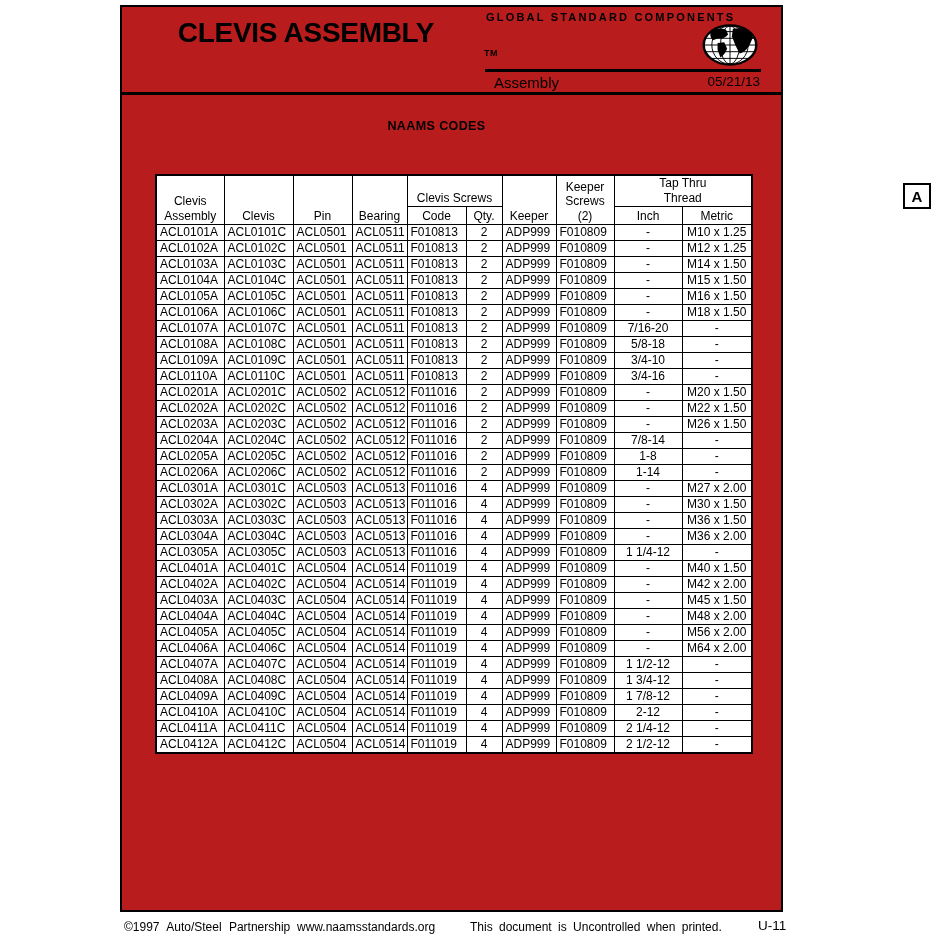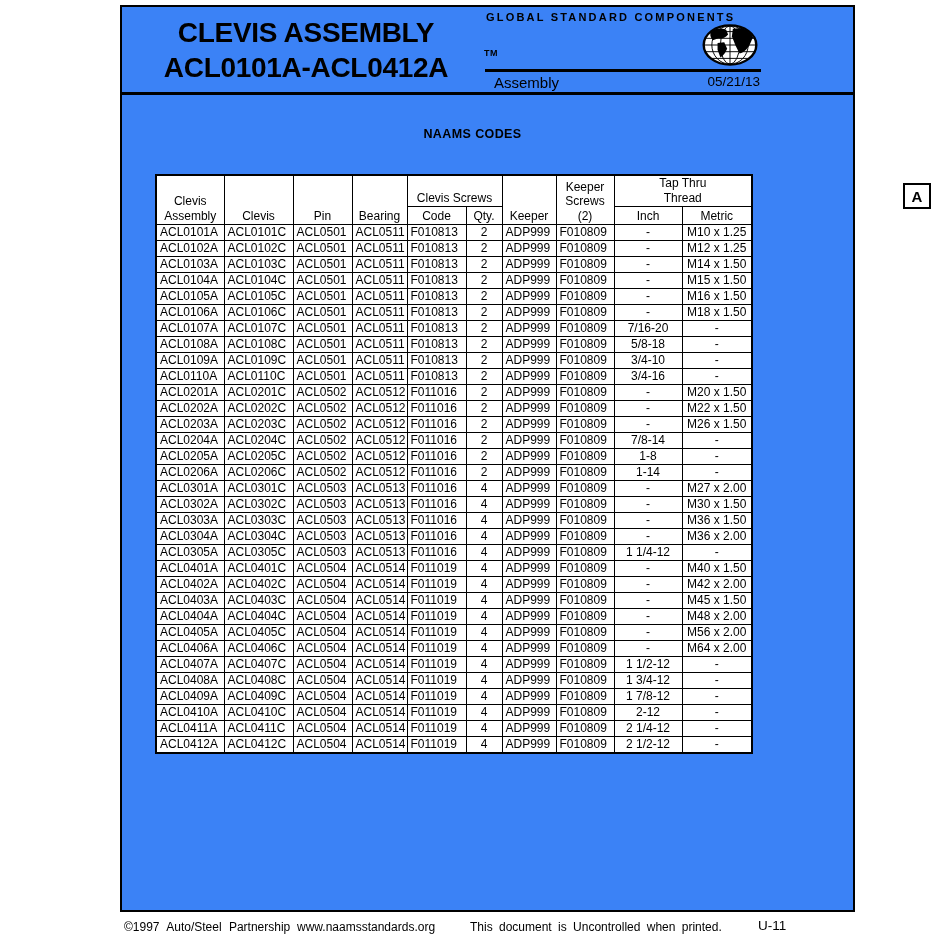--- a/index.html
+++ b/index.html
@@ -2,22 +2,22 @@
 <html><head>
 <meta charset="utf-8">
 <style>
   html,body{margin:0;padding:0;}
   body{
     width:940px;height:940px;position:relative;background:#ffffff;
     font-family:"Liberation Sans",sans-serif;color:#000;
     -webkit-font-smoothing:antialiased;
   }
   .page{
-    position:absolute;left:120px;top:5px;width:735px;height:907px;
-    border:2px solid #000;box-sizing:border-box;background:#3b82f6;
+    position:absolute;left:120px;top:5px;width:663px;height:907px;
+    border:2px solid #000;box-sizing:border-box;background:#b91c1c;
   }
   .doc-header{
     position:absolute;left:0;top:0;width:100%;height:85px;
     border-bottom:3px solid #000;
   }
   .title-block{
     position:absolute;left:25px;top:8px;width:318px;text-align:center;
     font-weight:bold;font-size:28px;line-height:35px;letter-spacing:-0.3px;
     white-space:nowrap;
   }
@@ -33,21 +33,21 @@
   }
   .globe{position:absolute;right:2px;top:12px;width:58px;height:44px;}
   .brand-rule{position:absolute;left:0;top:58px;width:100%;height:3px;background:#000;}
   .brand-subrow{
     position:absolute;left:0;top:63px;width:100%;display:flex;
     justify-content:space-between;align-items:flex-start;box-sizing:border-box;
   }
   .brand-subtitle{padding-left:9px;font-size:15px;}
   .brand-date{font-size:13.5px;padding-right:1px;}
   .section-title{
-    position:absolute;left:0;right:0;top:120px;margin-left:-30px;
+    position:absolute;left:0;right:0;top:112px;margin-left:-30px;
     text-align:center;font-weight:bold;font-size:12.5px;letter-spacing:0.4px;
   }
   table.codes-table{
     position:absolute;left:33px;top:167px;width:596px;
     border-collapse:collapse;table-layout:fixed;border:2px solid #000;
     background:#fff;
   }
   .codes-table th,.codes-table td{border:1px solid #000;font-size:12px;padding:0;}
   .codes-table th{
     font-weight:normal;text-align:center;vertical-align:bottom;
@@ -74,21 +74,20 @@
   .f-ref{left:758px;top:918px;font-size:13.5px !important;}
 </style>
 </head>
 <body>
 
 <div class="page">
 
   <div class="doc-header">
     <div class="title-block">
       <div>CLEVIS ASSEMBLY</div>
-      <div>ACL0101A-ACL0412A</div>
     </div>
     <div class="brand-block">
       <div class="brand-tagline">GLOBAL STANDARD COMPONENTS</div>
       <div class="brand-tm">TM</div>
       <svg class="globe" viewBox="0 0 60 46" aria-hidden="true">
         <defs>
             <clipPath id="gclip">
               <ellipse cx="30" cy="23" rx="27" ry="20"></ellipse>
             </clipPath>
           </defs>

